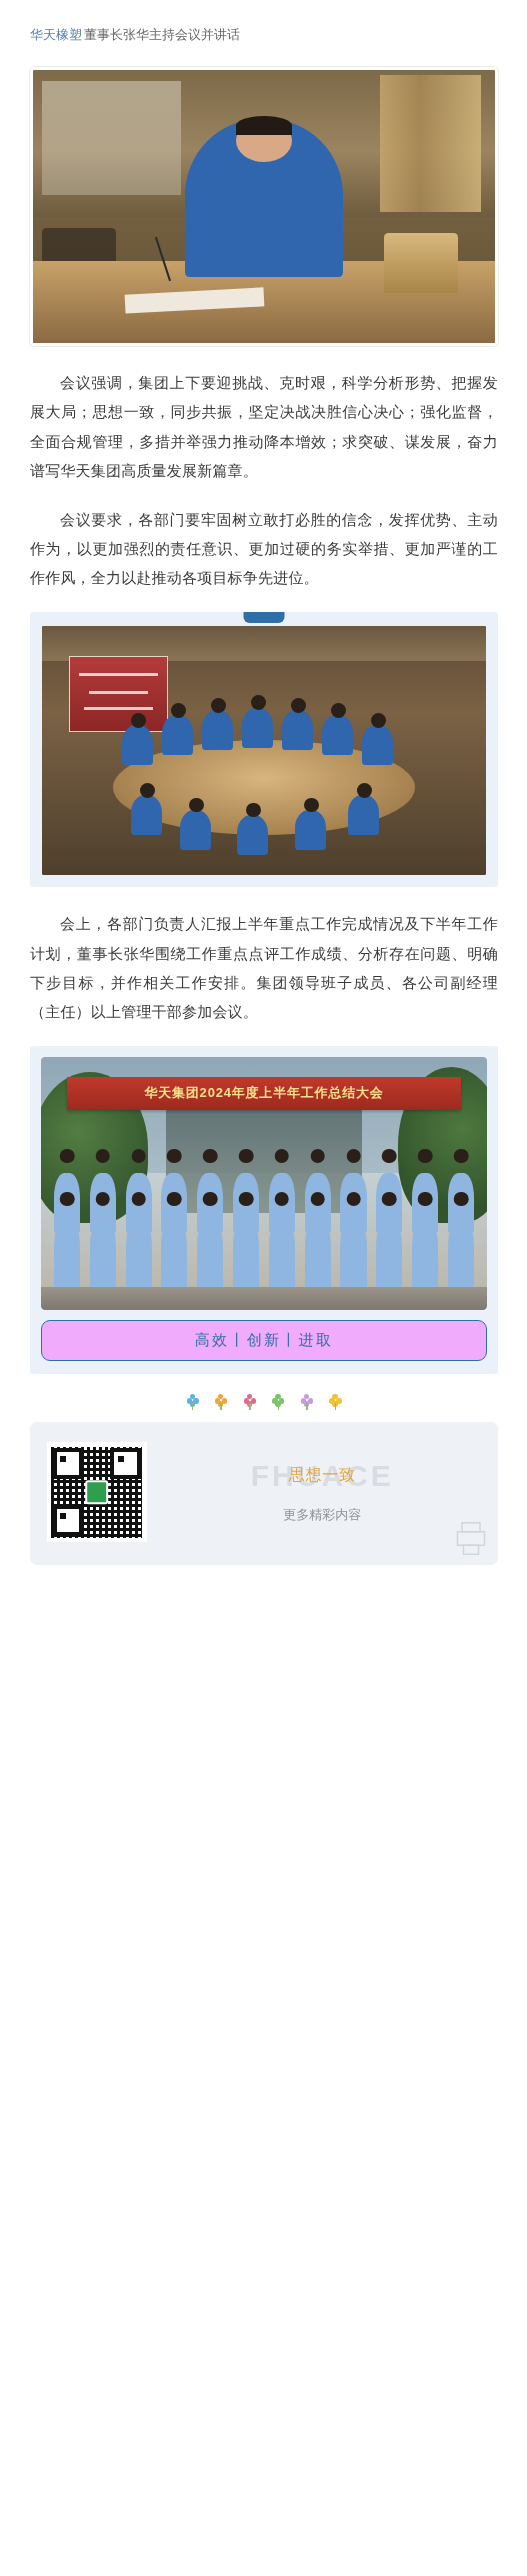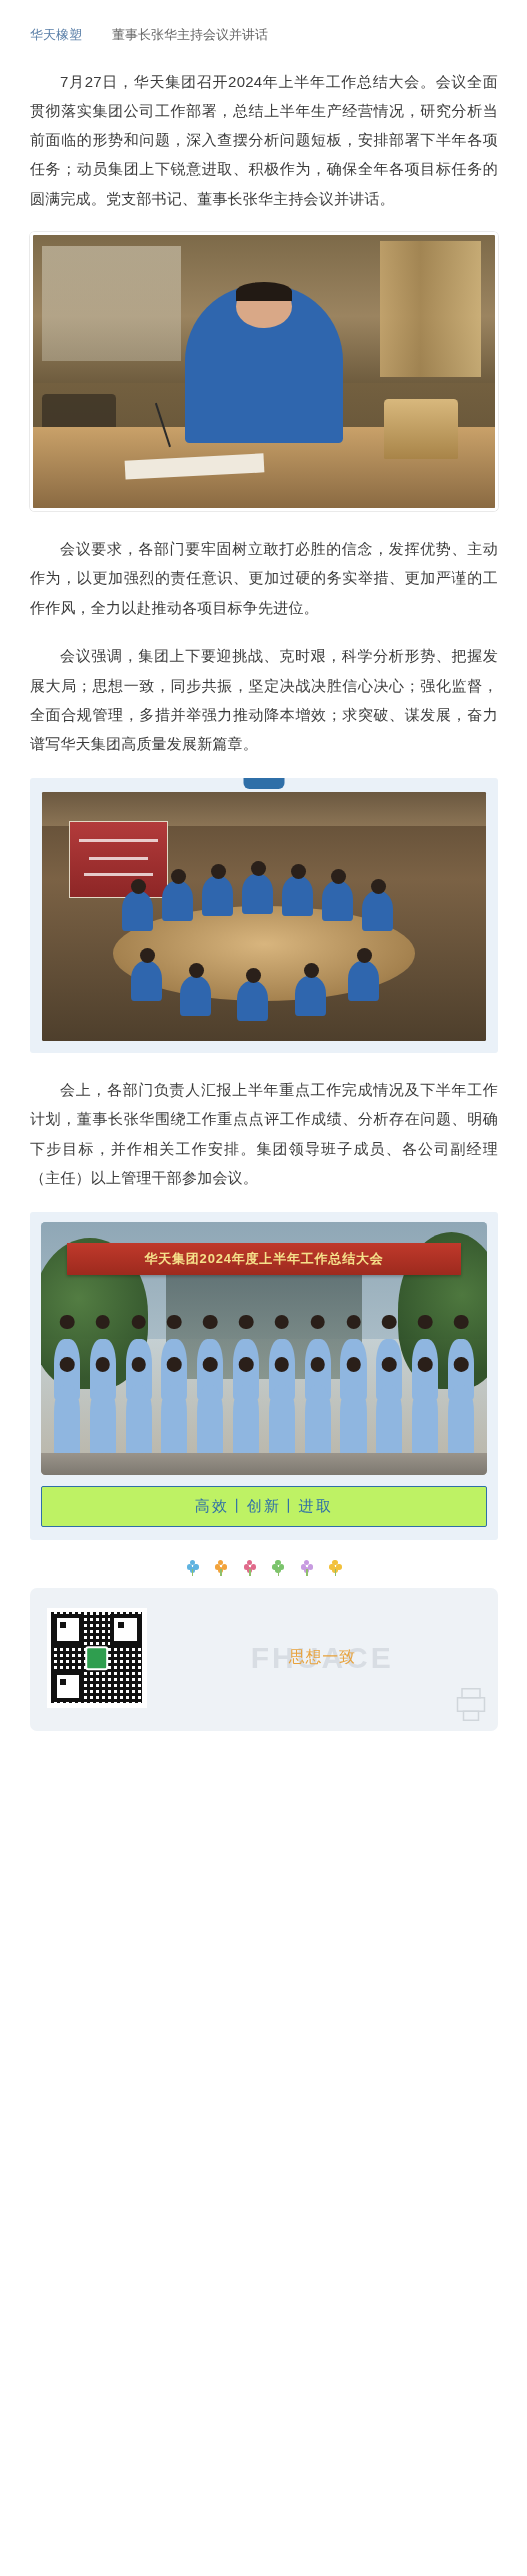--- a/index.html
+++ b/index.html
@@ -23,21 +23,21 @@
     font-size: 26px;
     line-height: 1.42;
     font-weight: bold;
     color: #222222;
     letter-spacing: 0.4px;
     margin: 0 0 19.6px 0;
   }
   .meta {
     display: flex;
     align-items: center;
-    gap: 30px;
+    gap: 2px;
     margin-bottom: 22.6px;
     font-size: 13px;
   }
   .meta-account {
     color: #5a7fa8;
   }
   .meta-company {
     color: #666666;
   }
   p.body-text {
@@ -323,22 +323,22 @@
   }
   .p3-ground {
     position: absolute;
     left: 0; right: 0; bottom: 0;
     height: 9%;
     background: linear-gradient(180deg,#9a948a,#7d7870);
   }
   .slogan-bar {
     margin-top: 10.6px;
     border: 0.8px solid #2f6fa8;
-    border-radius: 2px;
-    background: #bef264;
+    border-radius: 9px;
+    background: #f0abfc;
     text-align: center;
     padding: 9.8px 0;
     color: #2f6fa8;
     font-size: 15px;
     letter-spacing: 2.3px;
   }
   
   .divider {
     display: flex;
     justify-content: center;
@@ -468,41 +468,40 @@
 <body>
 
 <div class="page">
 
 
   <div class="meta">
     <span class="meta-account">华天橡塑</span>
     <span class="meta-company">董事长张华主持会议并讲话</span>
   </div>
 
-  <p class="body-text">7月27日，华天集团召开2024年上半年工作总结大会。会议全面贯彻落实集团公司工作部署，总结上半年生产经营情况，研究分析当前面临的形势和问题，深入查摆分析问题短板，安排部署下半年各项任务；动员集团上下锐意进取、积极作为，确保全年各项目标任务的圆满完成。党支部书记、董事长张华主持会议并讲话。</p>
 
   <div class="figure">
     <div class="photo photo-1">
       <div class="p1-wall"></div>
       <div class="p1-window"></div>
       <div class="p1-curtain"></div>
       <div class="p1-chair"></div>
       <div class="p1-table"></div>
       <div class="p1-person"></div>
       <div class="p1-head"></div>
       <div class="p1-hair"></div>
       <div class="p1-mic"></div>
       <div class="p1-paper"></div>
       <div class="p1-lamp"></div>
     </div>
   </div>
 
+  <p class="body-text">会议强调，集团上下要迎挑战、克时艰，科学分析形势、把握发展大局；思想一致，同步共振，坚定决战决胜信心决心；强化监督，全面合规管理，多措并举强力推动降本增效；求突破、谋发展，奋力谱写华天集团高质量发展新篇章。</p>
+
   <p class="body-text">会议要求，各部门要牢固树立敢打必胜的信念，发挥优势、主动作为，以更加强烈的责任意识、更加过硬的务实举措、更加严谨的工作作风，全力以赴推动各项目标争先进位。</p>
-
-  <p class="body-text">会议强调，集团上下要迎挑战、克时艰，科学分析形势、把握发展大局；思想一致，同步共振，坚定决战决胜信心决心；强化监督，全面合规管理，多措并举强力推动降本增效；求突破、谋发展，奋力谱写华天集团高质量发展新篇章。</p>
 
   <div class="figure-2">
     <div class="tab-notch"></div>
     <div class="photo photo-2">
       <div class="p2-ceiling"></div>
       <div class="p2-screen">
         <div class="p2-screen-line" style="top:22%"></div>
         <div class="p2-screen-line" style="top:46%;width:60%;left:20%"></div>
         <div class="p2-screen-line" style="top:68%;width:70%;left:15%"></div>
       </div>
@@ -631,20 +630,21 @@
         <div class="qr-grid">
           <span class="qr-eye tl"></span>
           <span class="qr-eye tr"></span>
           <span class="qr-eye bl"></span>
           <span class="qr-logo"></span>
         </div>
       </div>
       <div class="qr-text">
         <div class="qr-watermark">FHUACE</div>
         <div class="qr-scan">思想一致</div>
+        <div class="qr-sub">更多精彩内容</div>
       </div>
     </div>
     <svg class="qr-deco" viewBox="0 0 40 46">
       <rect x="8" y="2" width="24" height="12" fill="none" stroke="#9aa3ac" stroke-width="2"></rect>
       <rect x="2" y="14" width="36" height="18" fill="none" stroke="#9aa3ac" stroke-width="2"></rect>
       <rect x="10" y="32" width="20" height="12" fill="none" stroke="#9aa3ac" stroke-width="2"></rect>
     </svg>
   </div>
 
 </div>

